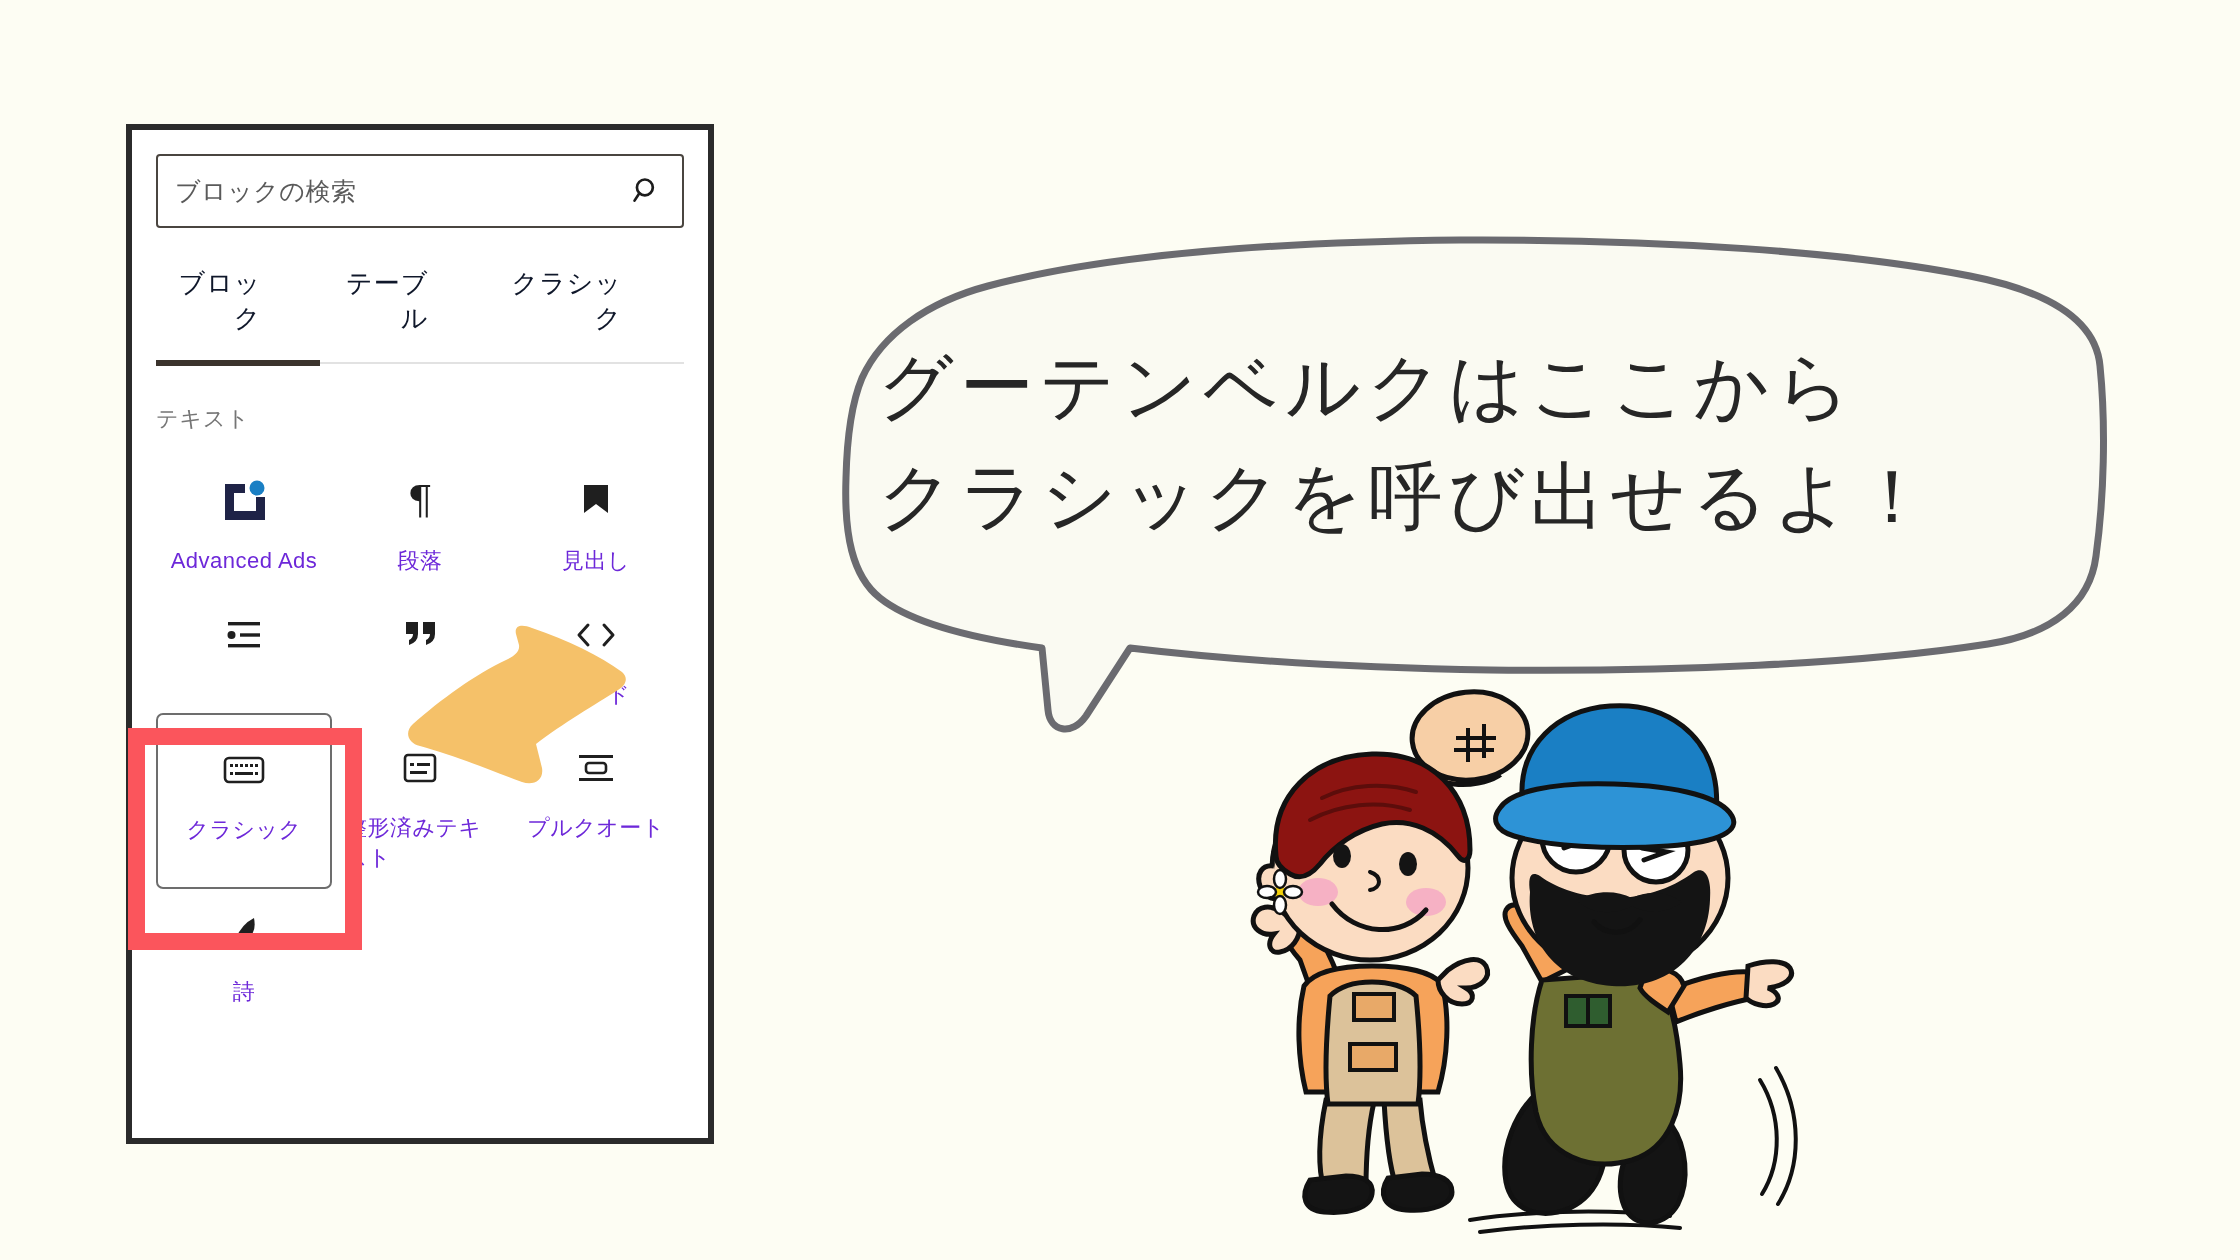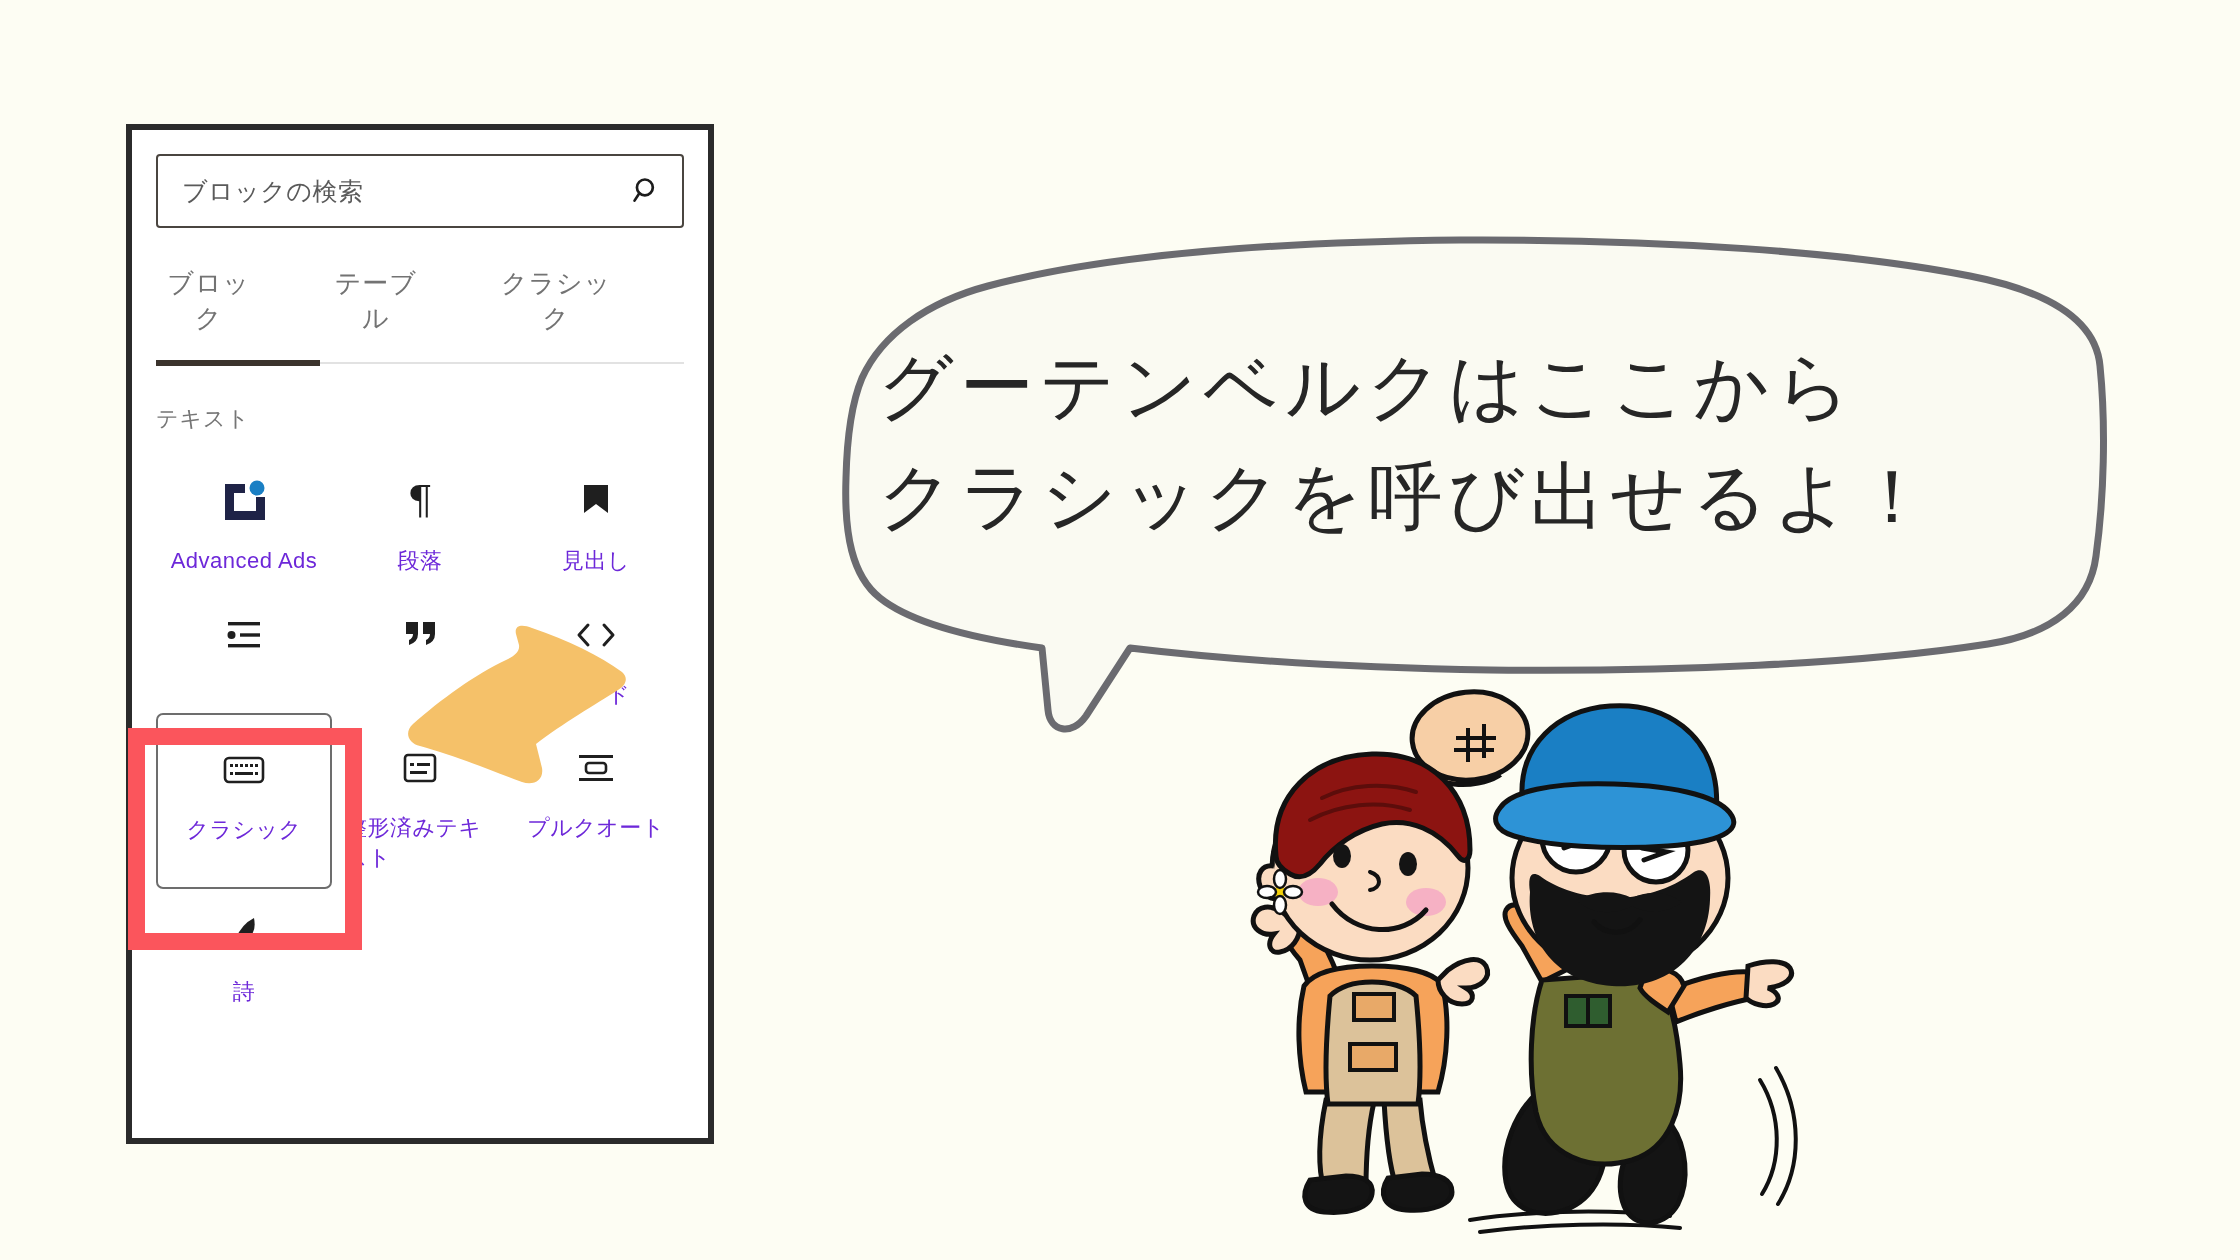--- a/index.html
+++ b/index.html
@@ -20,38 +20,39 @@
   }
   #panel-inner { position: relative; width: 100%; height: 100%; padding: 0 24px; }
 
   
   #search-row {
     margin: 24px 0 0 0;
     height: 74px;
     border: 2px solid #4a4540;
     border-radius: 4px;
     display: flex; align-items: center;
-    padding: 0 18px 0 24px;
+    padding: 0 18px 0 17px;
     background: #fff;
   }
   #search-input {
     flex: 1 1 auto; border: none; outline: none; background: transparent;
     font-family: "Liberation Sans", "DejaVu Sans", sans-serif;
     font-size: 25px; color: #4b4b4b; letter-spacing: .5px;
   }
   #search-input::placeholder { color: #5a5a5a; }
   .search-glyph { width: 34px; height: 34px; flex: 0 0 34px; color: #1c1c1c; }
 
   
   #tabs { display: flex; margin-top: 32px; position: relative; }
   .tab {
-    font-size: 26px; color: #737373; letter-spacing: 1px;
+    font-size: 26px; color: #0f172a; letter-spacing: 1px;
     padding: 6px 0 26px 0; margin-right: 62px; cursor: pointer;
     background: none; border: none;
     font-family: "Liberation Sans", "DejaVu Sans", sans-serif;
+    text-align: right;
   }
   #tabs-rule { height: 2px; background: #e2e2e2; width: 100%; position: relative; }
   #tab-underline {
     position: absolute; left: 0; top: -2px; width: 164px; height: 6px; background: #3b332c;
   }
 
   
   #category-label {
     margin-top: 40px; font-size: 22px; color: #757575; letter-spacing: 1px;
   }

